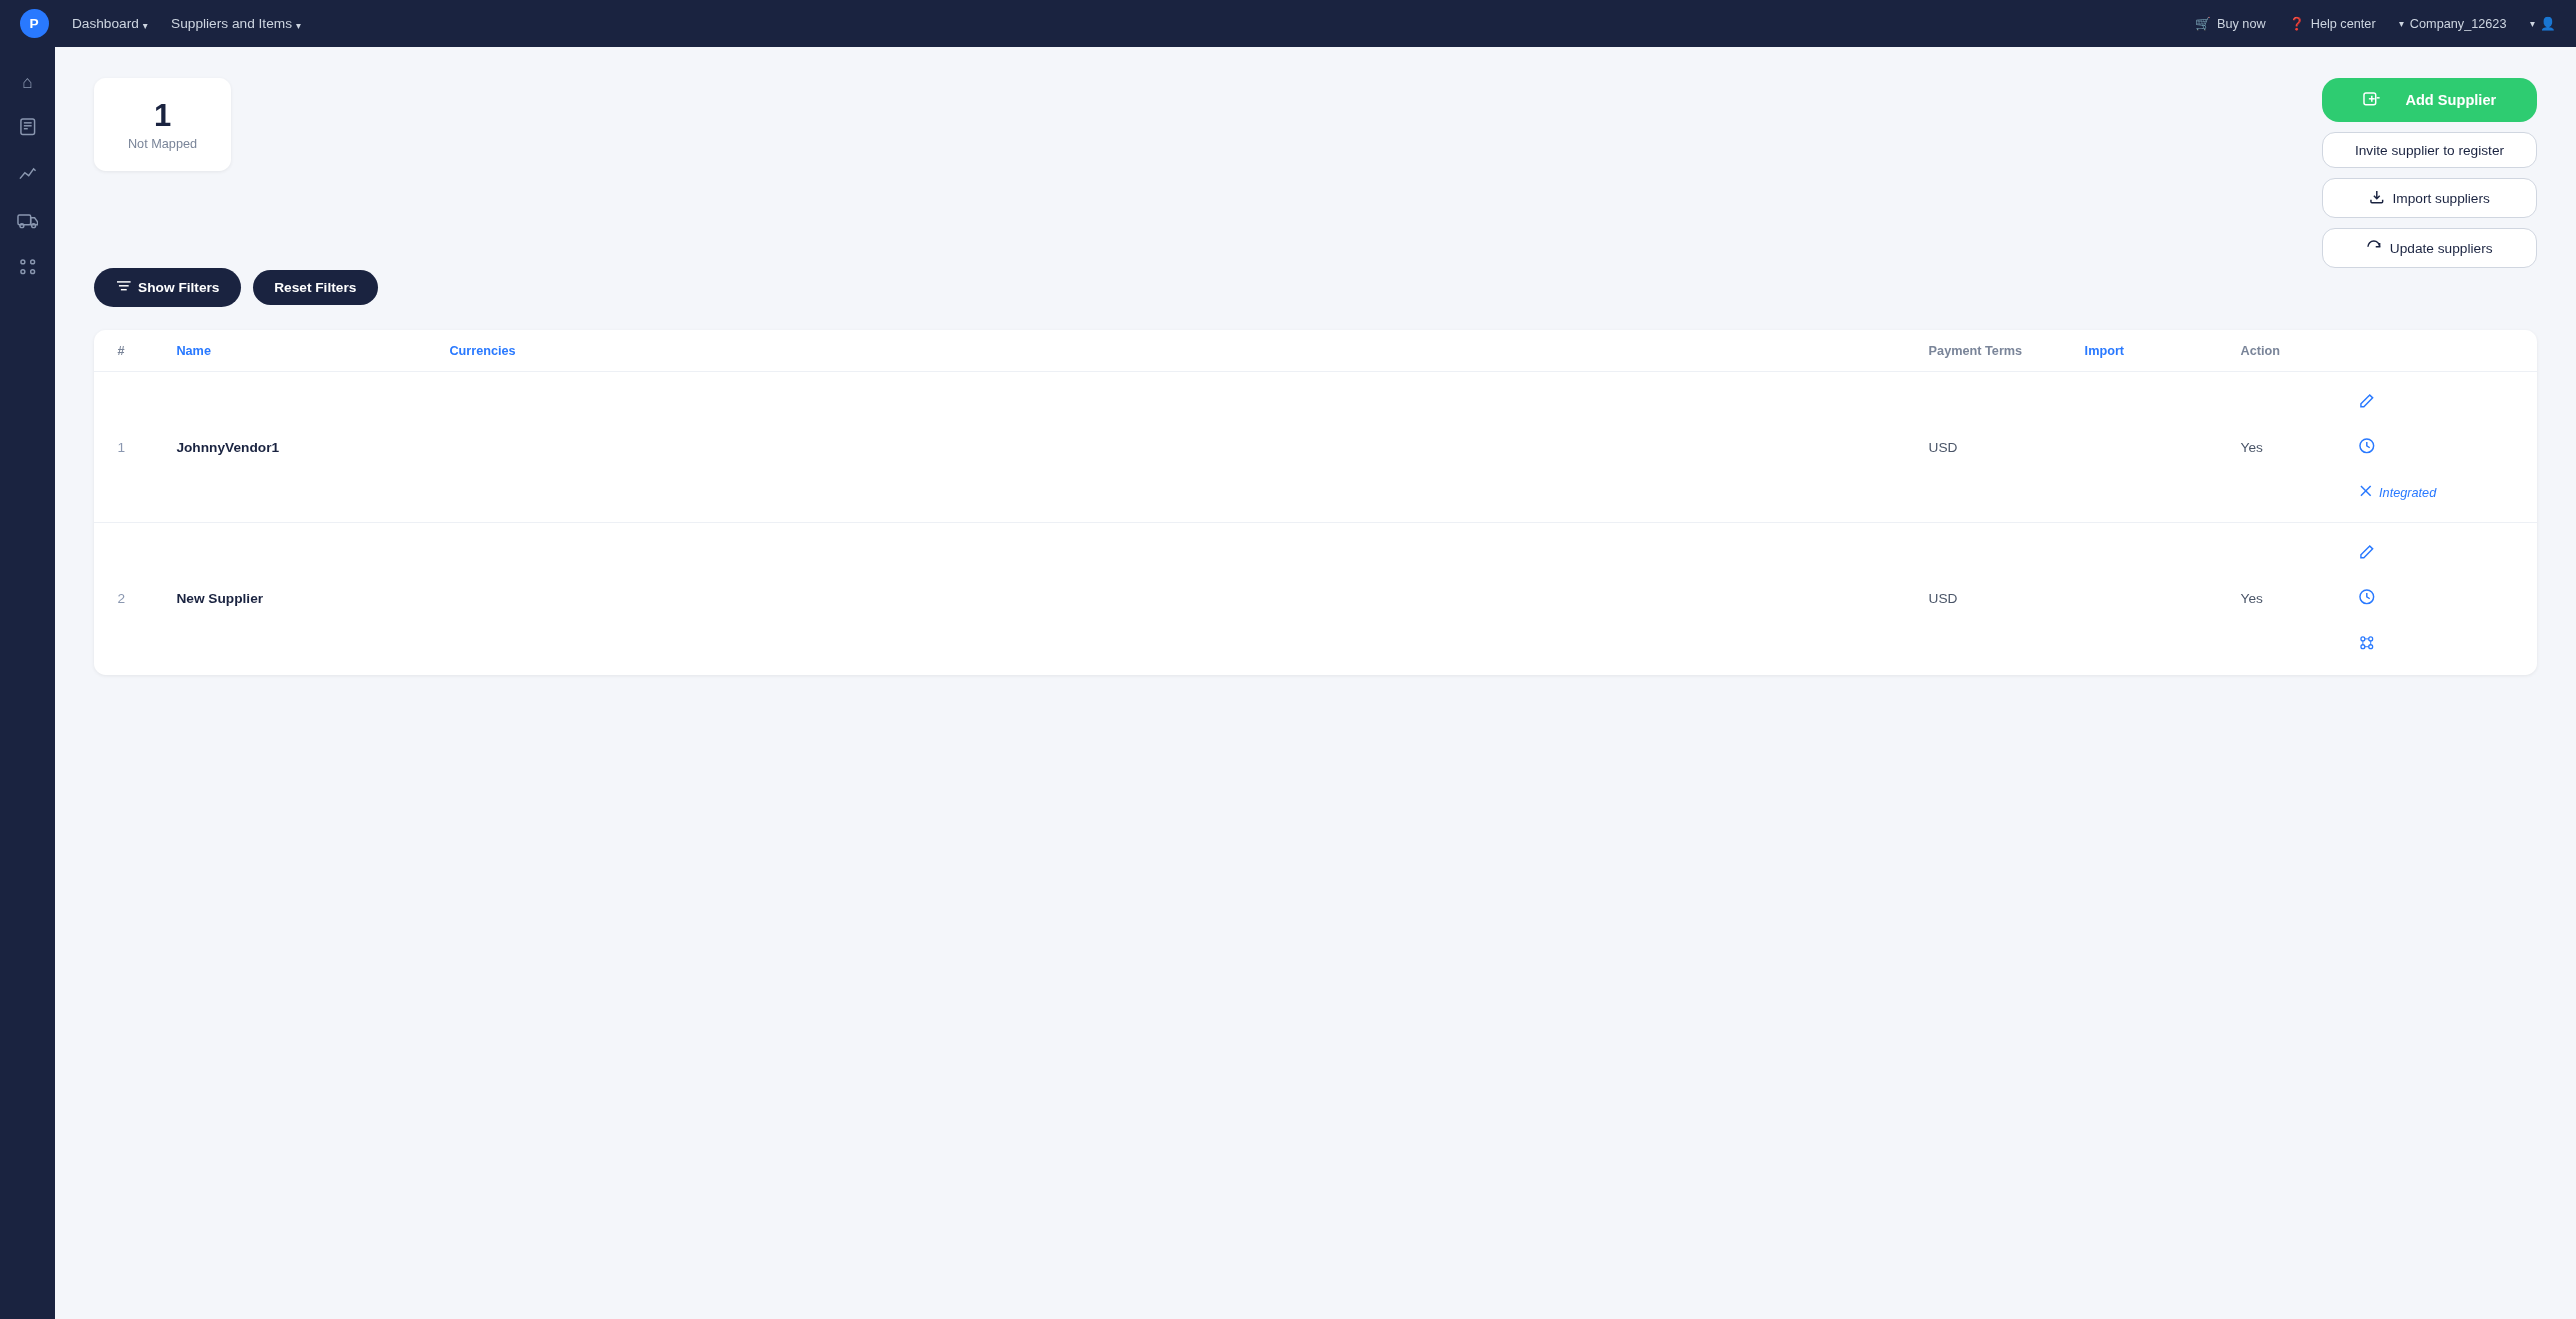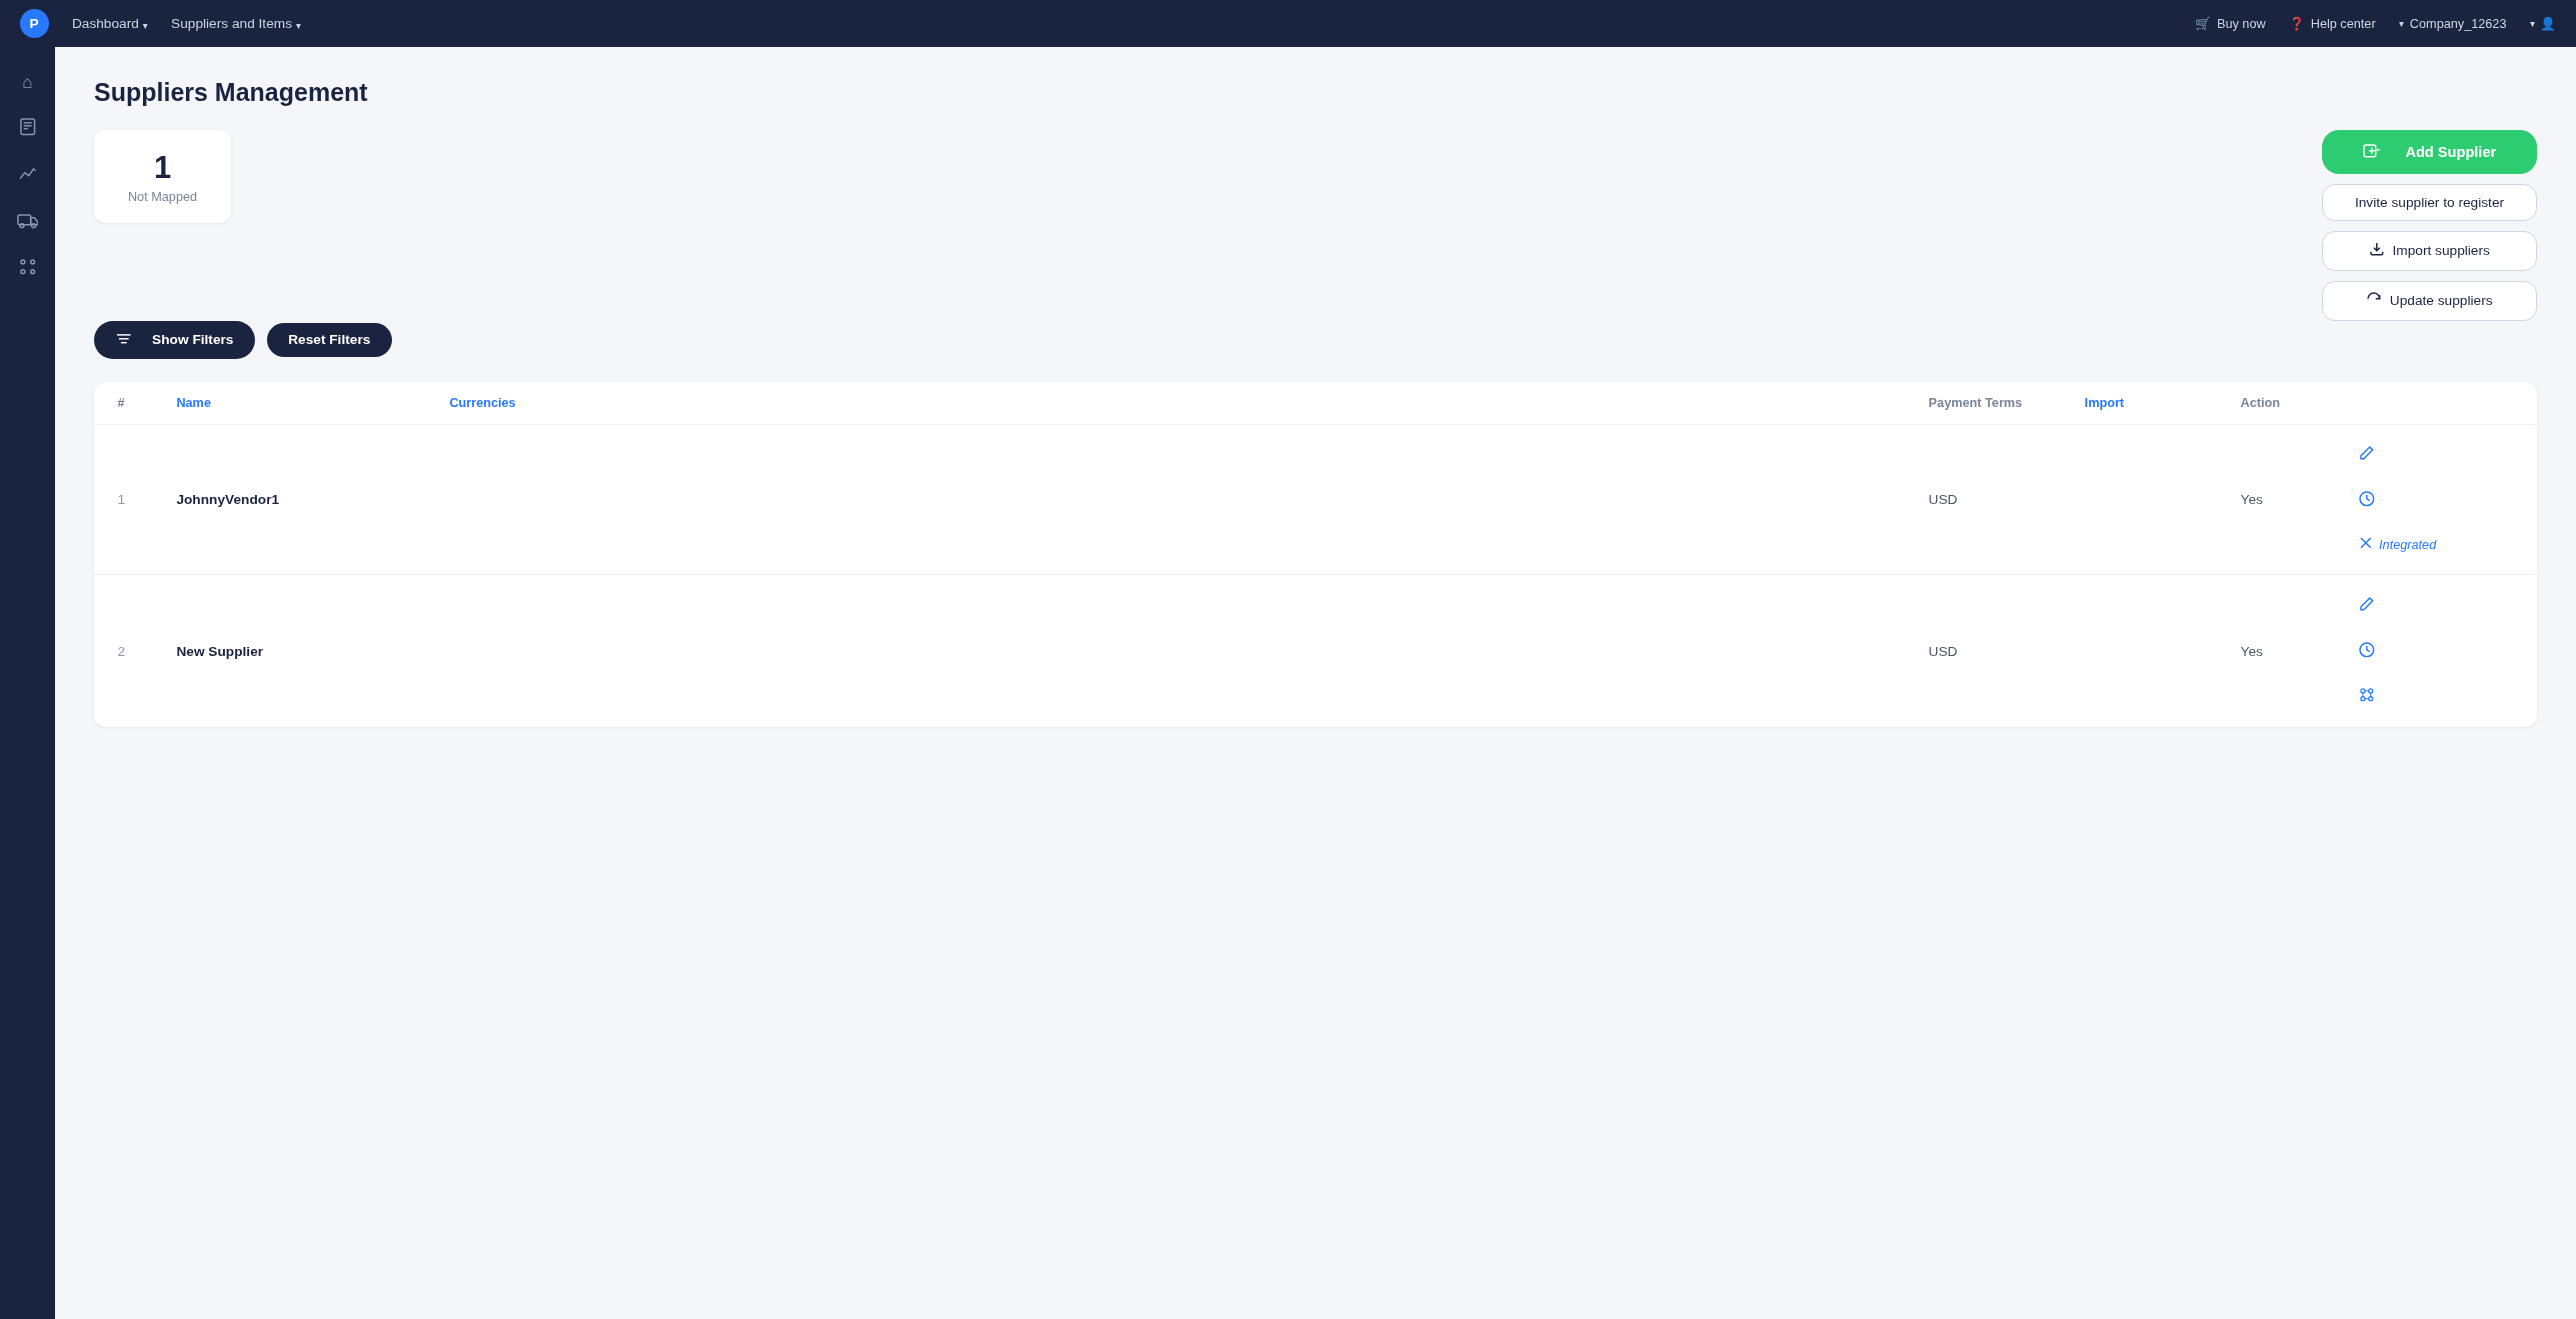--- a/index.html
+++ b/index.html
@@ -99,21 +99,21 @@
     }
 
     
     .filter-row {
       display: flex; gap: 11.7px; margin-bottom: 23.4px; align-items: center;
     }
     .btn-dark {
       background: #1a2340; color: #fff; border: none;
       border-radius: 23.4px; padding: 9.8px 21.5px;
       font-size: 13.7px; font-weight: 600; cursor: pointer;
-      display: flex; align-items: center; gap: 21px;
+      display: flex; align-items: center; gap: 7px;
     }
 
     
     .table-card {
       background: #fff; border-radius: 11.7px;
       box-shadow: 0 1px 3.9px rgba(0,0,0,0.07);
       overflow: hidden;
     }
     .table-header {
       display: grid;
@@ -230,21 +230,20 @@
           <circle cx="5" cy="5" r="2" stroke="#8a97b0" stroke-width="1.5"></circle>
           <circle cx="15" cy="5" r="2" stroke="#8a97b0" stroke-width="1.5"></circle>
           <circle cx="5" cy="15" r="2" stroke="#8a97b0" stroke-width="1.5"></circle>
           <circle cx="15" cy="15" r="2" stroke="#8a97b0" stroke-width="1.5"></circle>
         </svg>
       </span>
     </div>
   </aside>
 
   <main class="main">
-    <h1 class="page-title">Suppliers Management</h1>
 
     <div class="top-row">
       <div>
         
         <div class="stat-card">
           <span class="stat-number">1</span>
           <span class="stat-label">Not Mapped</span>
         </div>
       </div>
 

